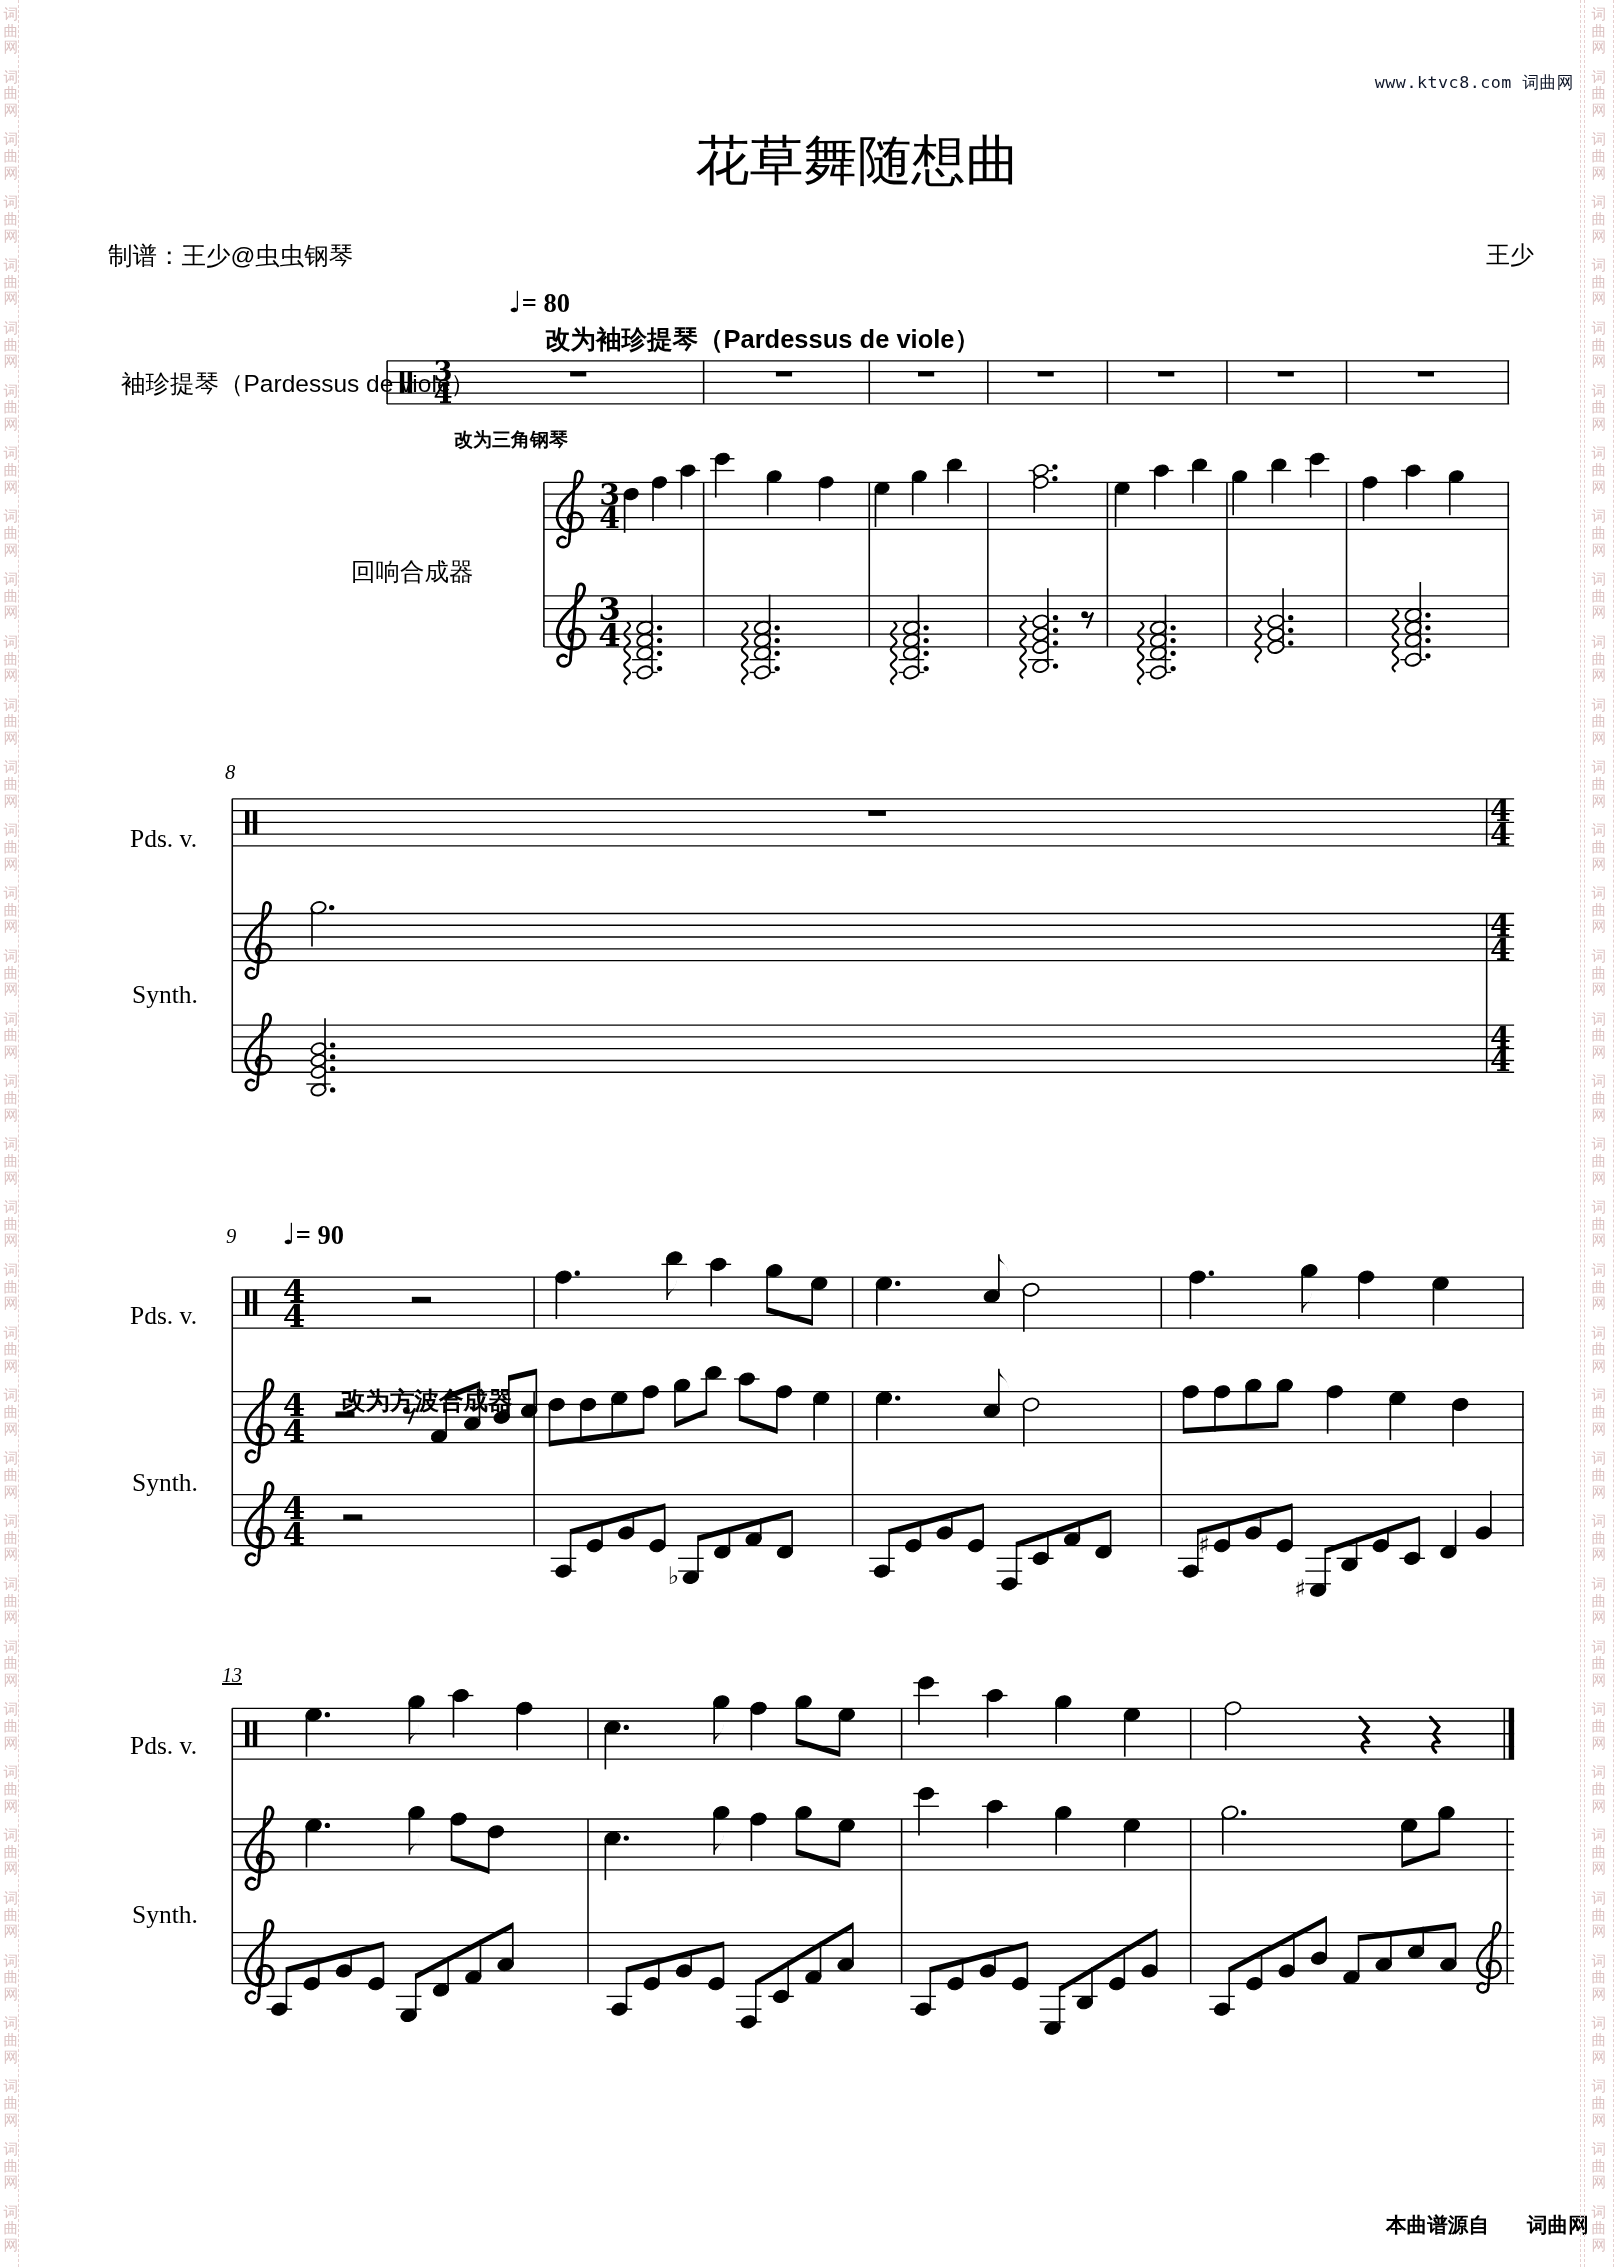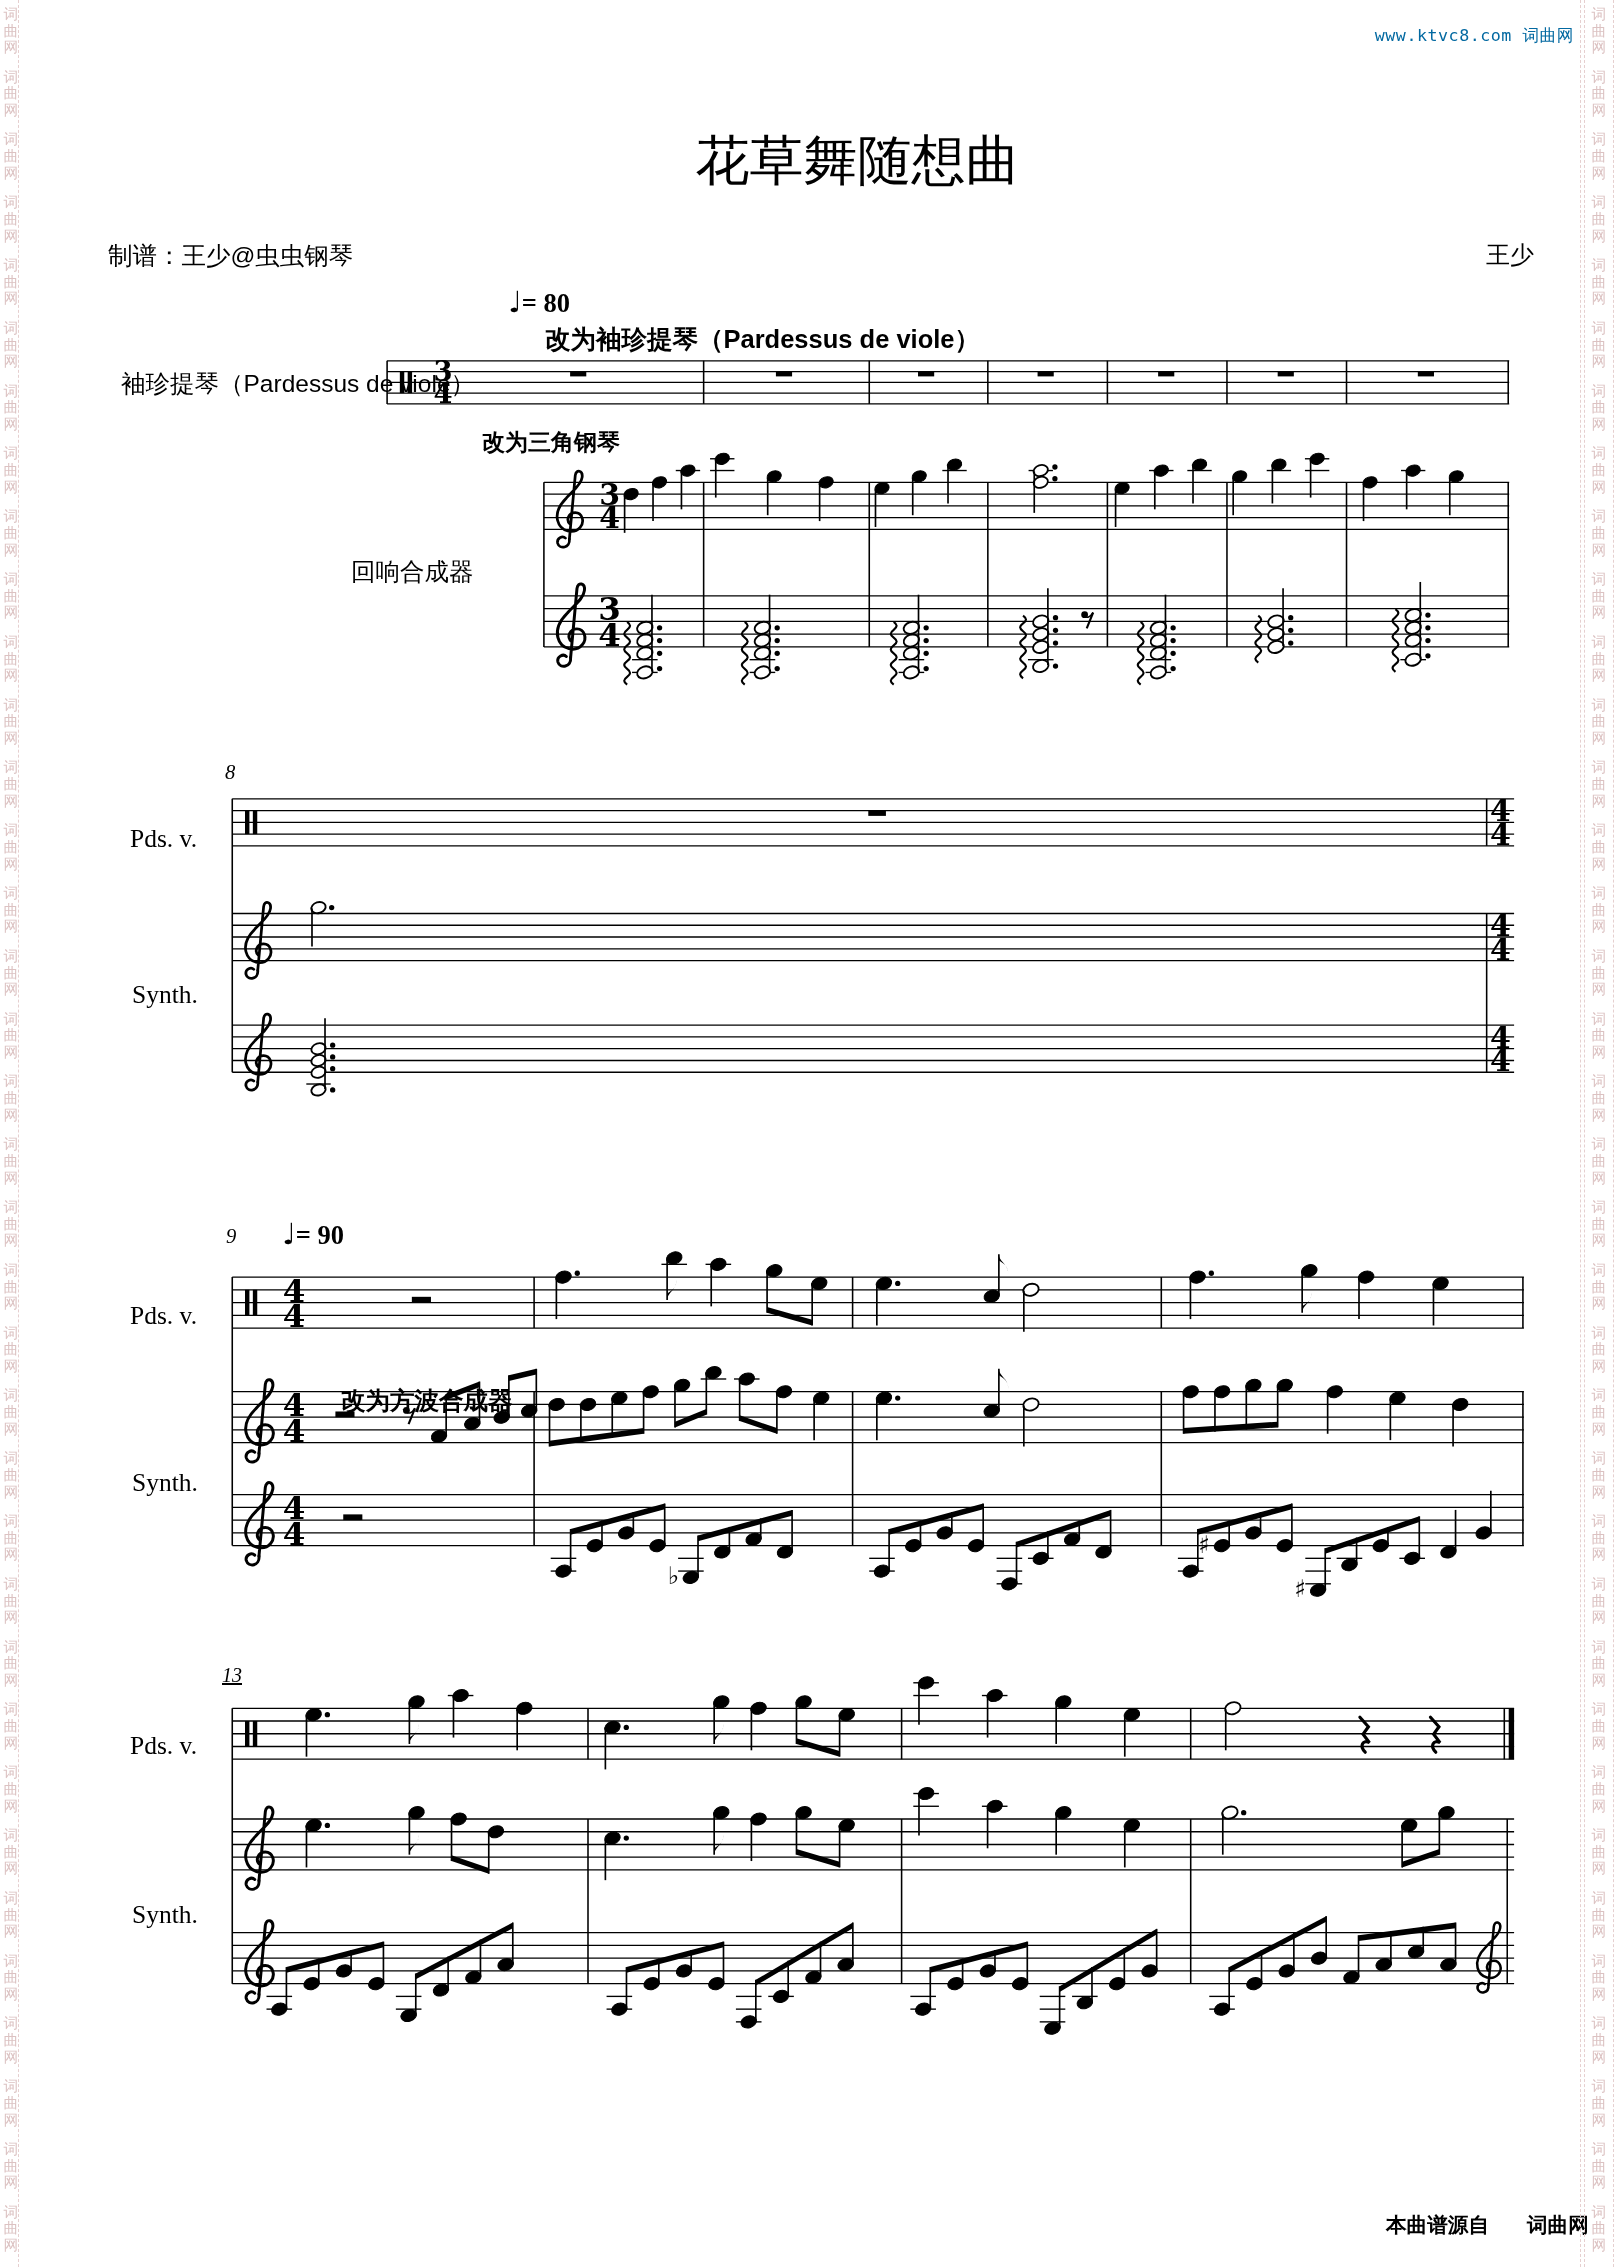--- a/index.html
+++ b/index.html
@@ -10,21 +10,21 @@
   .bold{font-weight:bold;}
   .italic{font-style:italic;}
   .cjk{font-family:Liberation Sans, sans-serif;}
   .mono{font-family:"DejaVu Sans Mono",monospace;}
   .glyph{font-family:"DejaVu Sans",sans-serif;}
   .wm-col{position:absolute;top:5.9px;width:15.7px;text-align:center;font-size:14.7px;line-height:16.7px;
           color:#dcc2c2;font-family:"DejaVu Sans",sans-serif;}
   .wm-group{margin-bottom:12.7px;}
   .dash{position:absolute;top:0;bottom:0;width:0;border-left:1px dashed #e6cfcf;}
   #score-svg{position:absolute;left:0;top:0;}
-  .sitemark{color:#0369a1;}
+  .sitemark{color:#0f172a;margin-top:47px;}
   .footer-pink{color:#000000;}
 </style>
 </head>
 <body>
 
 <svg id="score-svg" width="1617" height="2267" viewBox="0 0 1650 2313">
     <g>
       <g>
         <line x1="395" y1="368" x2="1540" y2="368" stroke="#000" stroke-width="1.3"></line>
         <line x1="395" y1="379" x2="1540" y2="379" stroke="#000" stroke-width="1.3"></line>
@@ -944,21 +944,21 @@
 <div class="abs cjk" style="right:83px;top:239px;font-size:24px;">王少</div>
 
 <div class="abs bold" style="left:508px;top:285px;font-size:26.5px;">
   <span class="glyph" style="font-size:29px;">♩</span><span>= 80</span>
 </div>
 
 <div class="abs cjk bold" style="left:545px;top:322px;font-size:25.5px;">改为袖珍提琴（Pardessus de viole）</div>
 
 <div class="abs cjk" style="left:121px;top:367px;font-size:24.5px;">袖珍提琴（Pardessus de viole）</div>
 
-<div class="abs cjk bold" style="left:482px;top:427px;font-size:23px;">改为三角钢琴</div>
+<div class="abs cjk bold" style="left:454px;top:427px;font-size:19px;">改为三角钢琴</div>
 
 <div class="abs cjk" style="left:351px;top:555px;font-size:24.5px;">回响合成器</div>
 
 <div class="abs italic" style="left:225px;top:761px;font-size:20.6px;">8</div>
 
 <div class="abs" style="left:130px;top:824px;font-size:25.5px;">Pds. v.</div>
 
 <div class="abs" style="left:132px;top:980px;font-size:25.5px;">Synth.</div>
 
 <div class="abs italic" style="left:226px;top:1225px;font-size:20.6px;">9</div>

